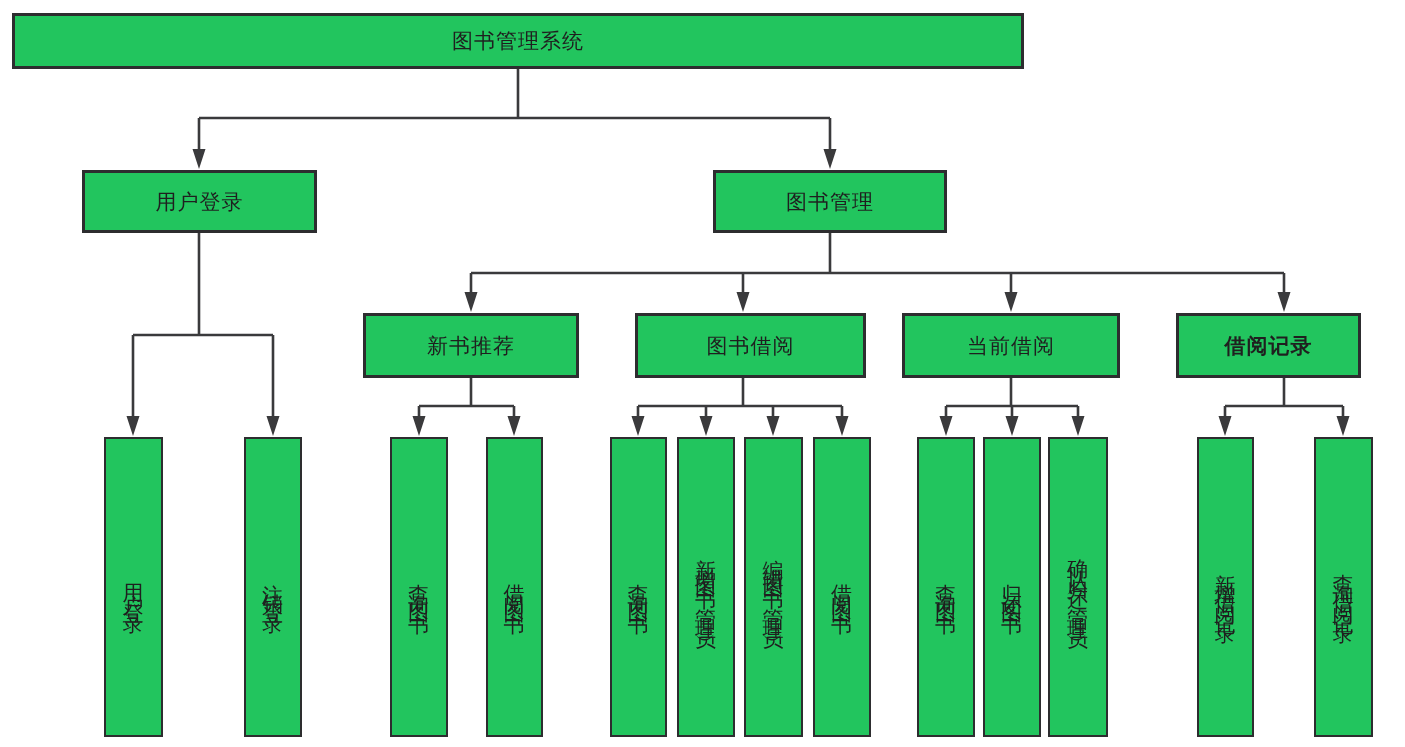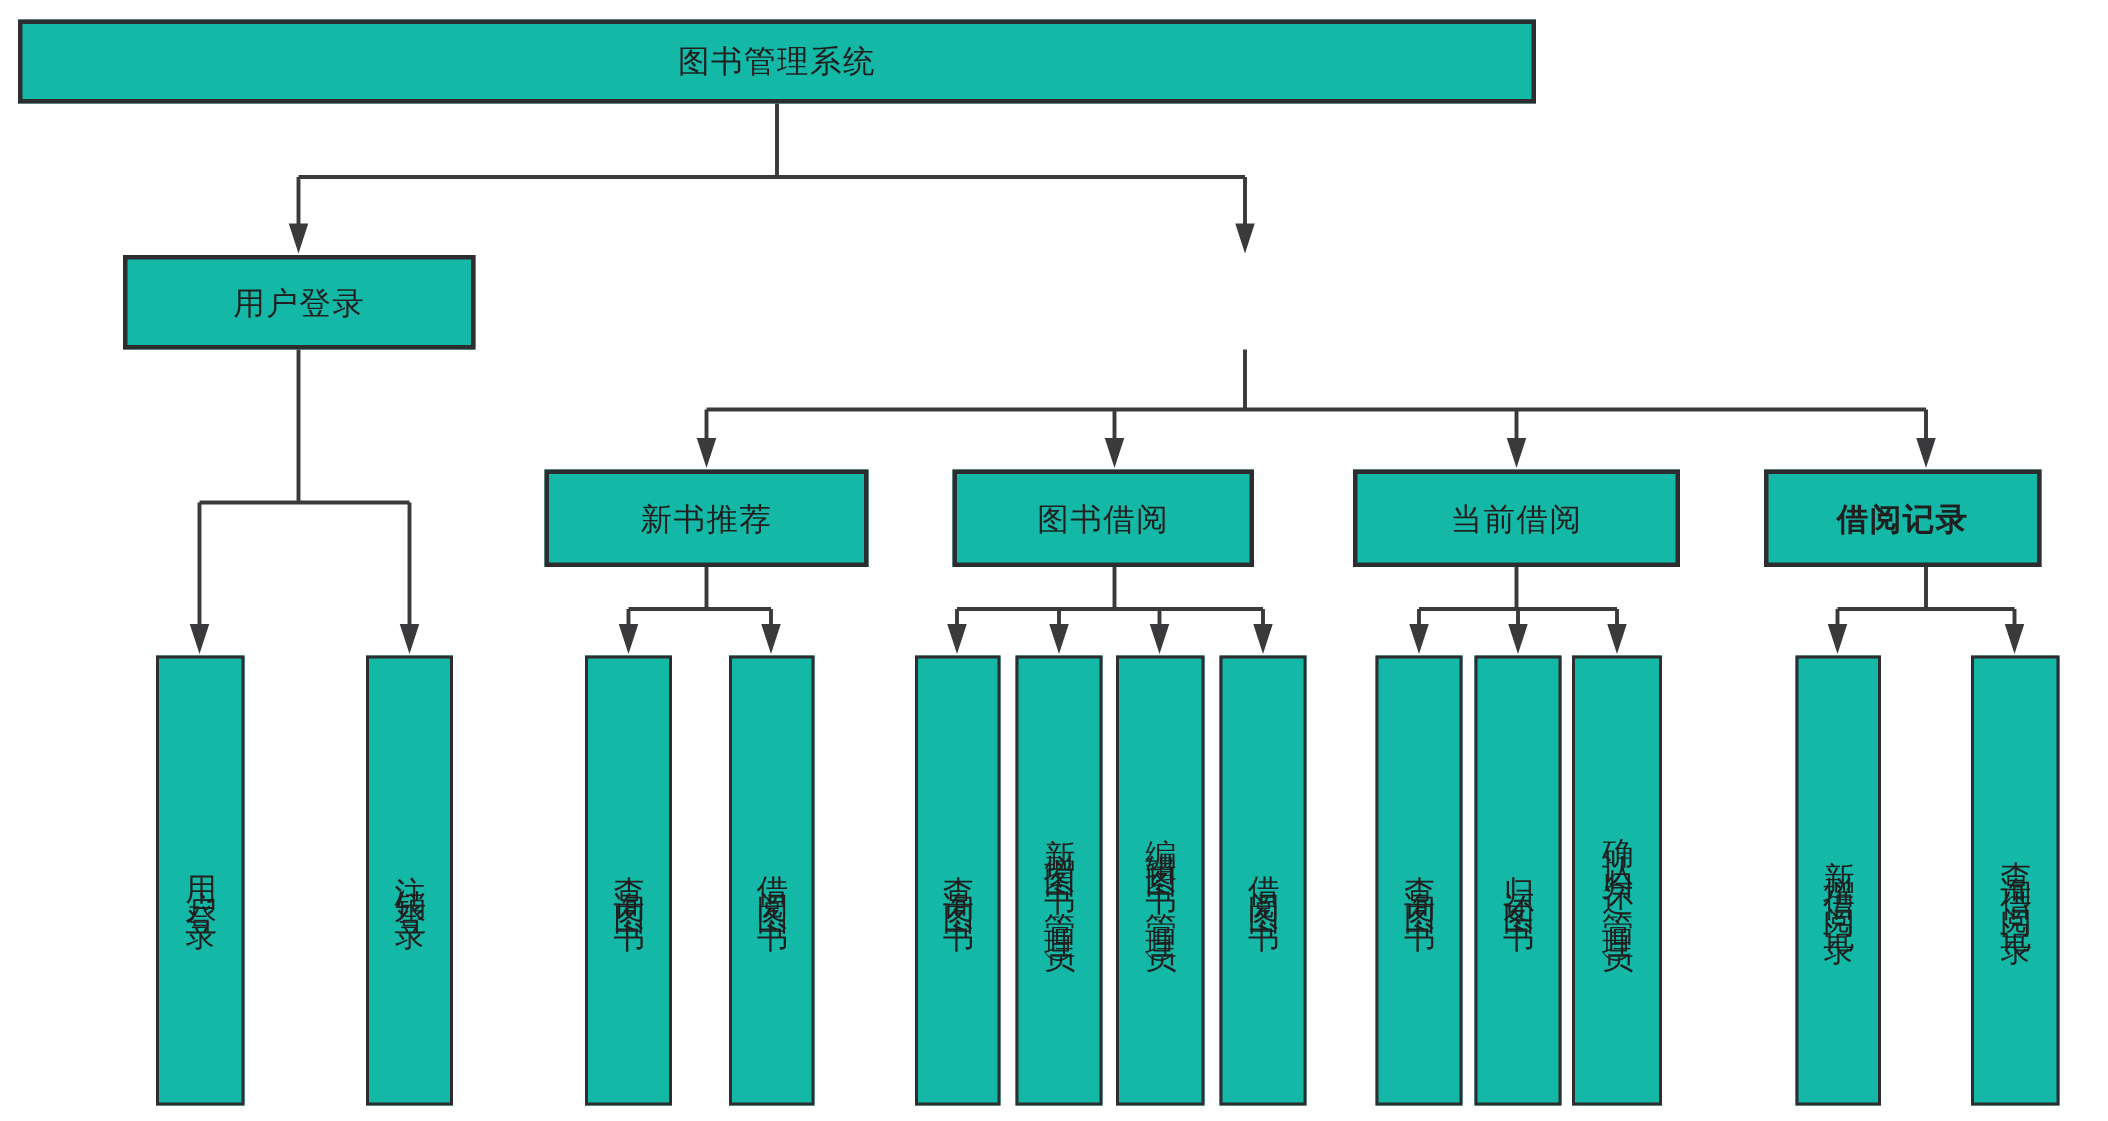--- a/index.html
+++ b/index.html
@@ -13,21 +13,21 @@
   }
   .connectors {
     position: absolute;
     left: 0; top: 0;
     width: 1405px; height: 747px;
     pointer-events: none;
   }
   .node {
     position: absolute;
     box-sizing: border-box;
-    background: #14b8a6;
+    background: #22c55e;
     border: 3px solid #2d2d2f;
     display: flex;
     align-items: center;
     justify-content: center;
     color: #1f1f1f;
     font-size: 21px;
     letter-spacing: 1px;
     white-space: nowrap;
   }
   .leaf {
@@ -96,25 +96,28 @@
              M1336.5,416 L1349.5,416 L1343,436 Z"></path>
   </svg>
 
   <div class="node" style="left:12px; top:13px; width:1012px; height:56px;">
     <span>图书管理系统</span>
   </div>
 
   <div class="node" style="left:82px; top:170px; width:235px; height:63px;">
     <span>用户登录</span>
   </div>
+  <div class="node" style="left:713px; top:170px; width:234px; height:63px;">
+    <span>图书管理</span>
+  </div>
 
   <div class="node" style="left:363px; top:313px; width:216px; height:65px;text-align:center;">
     <span>新书推荐</span>
   </div>
-  <div class="node" style="left:635px; top:313px; width:201px; height:65px;justify-content:center;">
+  <div class="node" style="left:635px; top:313px; width:231px; height:65px;justify-content:center;">
     <span>图书借阅</span>
   </div>
   <div class="node" style="left:902px; top:313px; width:218px; height:65px;justify-content:center;">
     <span>当前借阅</span>
   </div>
   <div class="node" style="left:1176px; top:313px; width:185px; height:65px;font-weight:bold;">
     <span>借阅记录</span>
   </div>
 
   <div class="node leaf" style="left:104px; top:437px; width:59px; height:300px;">

